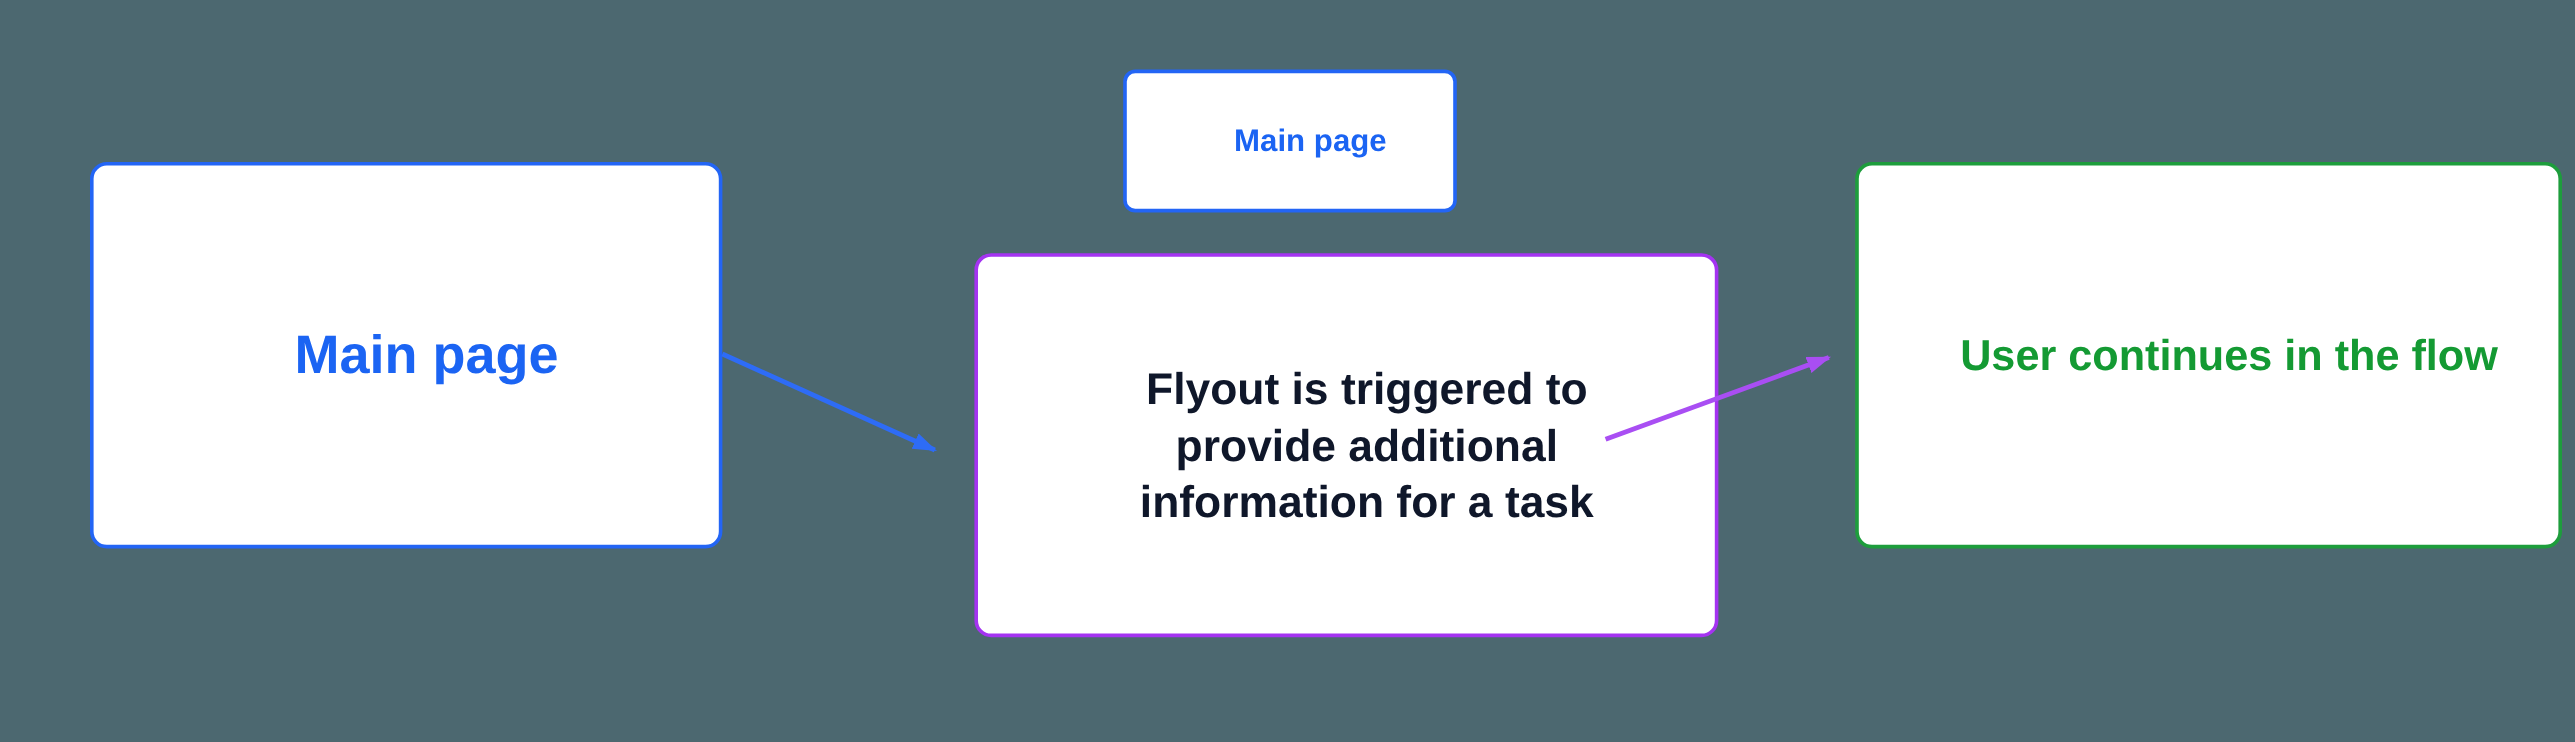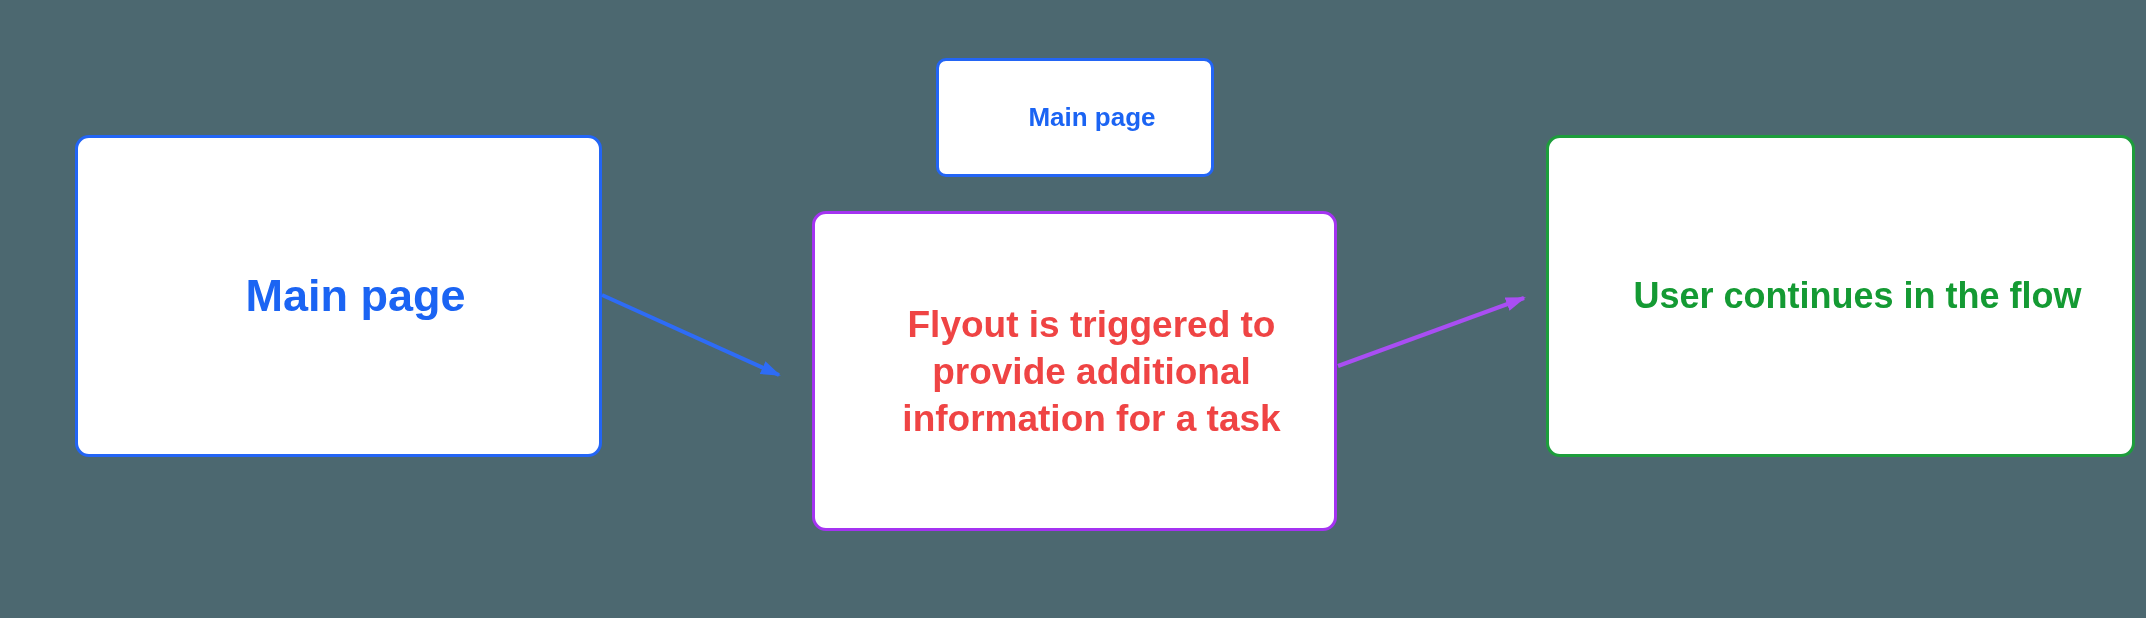--- a/index.html
+++ b/index.html
@@ -47,24 +47,24 @@
     width: 278px;
     height: 119px;
     border-color: #2365f5;
     color: #1b64f3;
     font-size: 26px;
     border-radius: 10px;
   }
   .node-flyout {
     left: 812px;
     top: 211px;
-    width: 525px;
+    width: 620px;
     height: 320px;
     border-color: #a433f1;
-    color: #ef4444;
+    color: #0f172a;
     font-size: 37px;
     line-height: 47px;
   }
   .node-user-flow {
     left: 1546px;
     top: 135px;
     width: 589px;
     height: 322px;
     border-color: #1d9d3c;
     color: #149a33;

